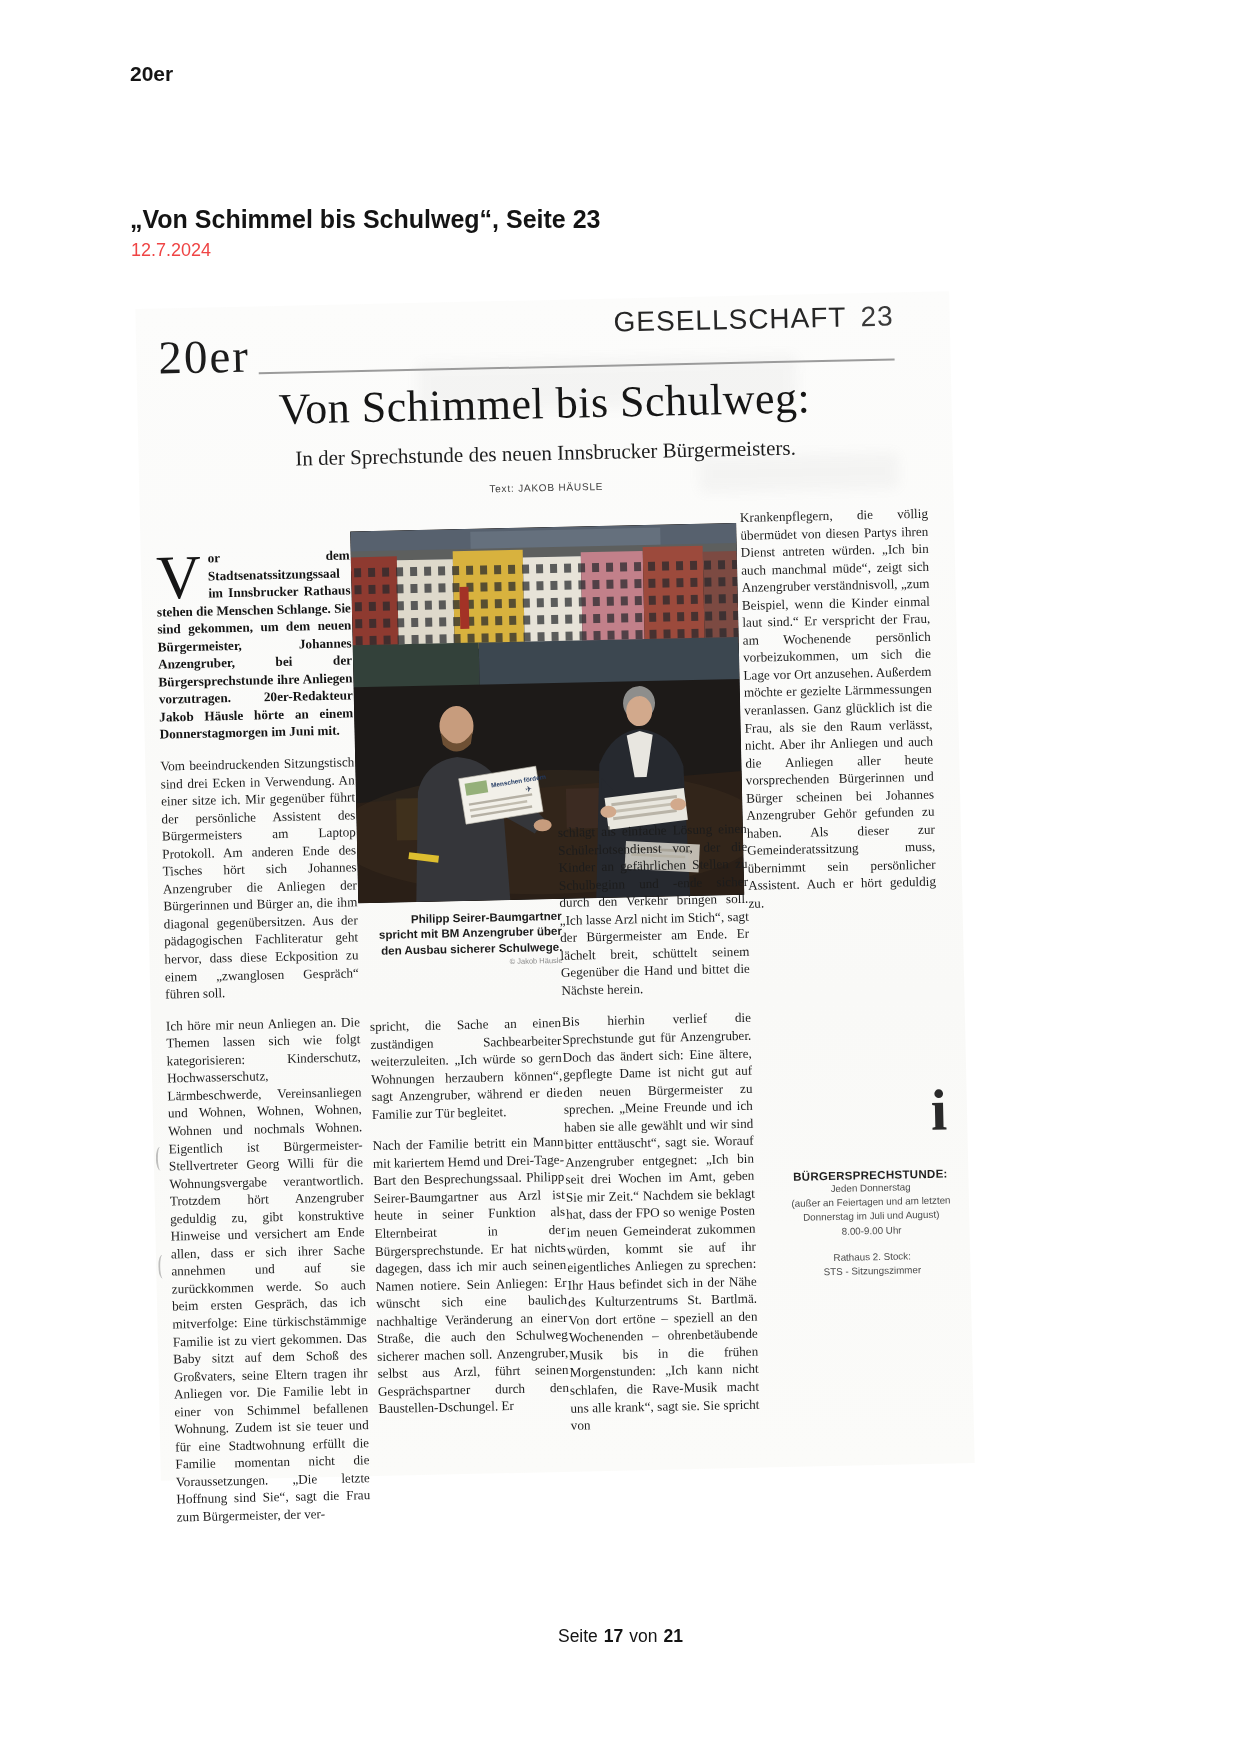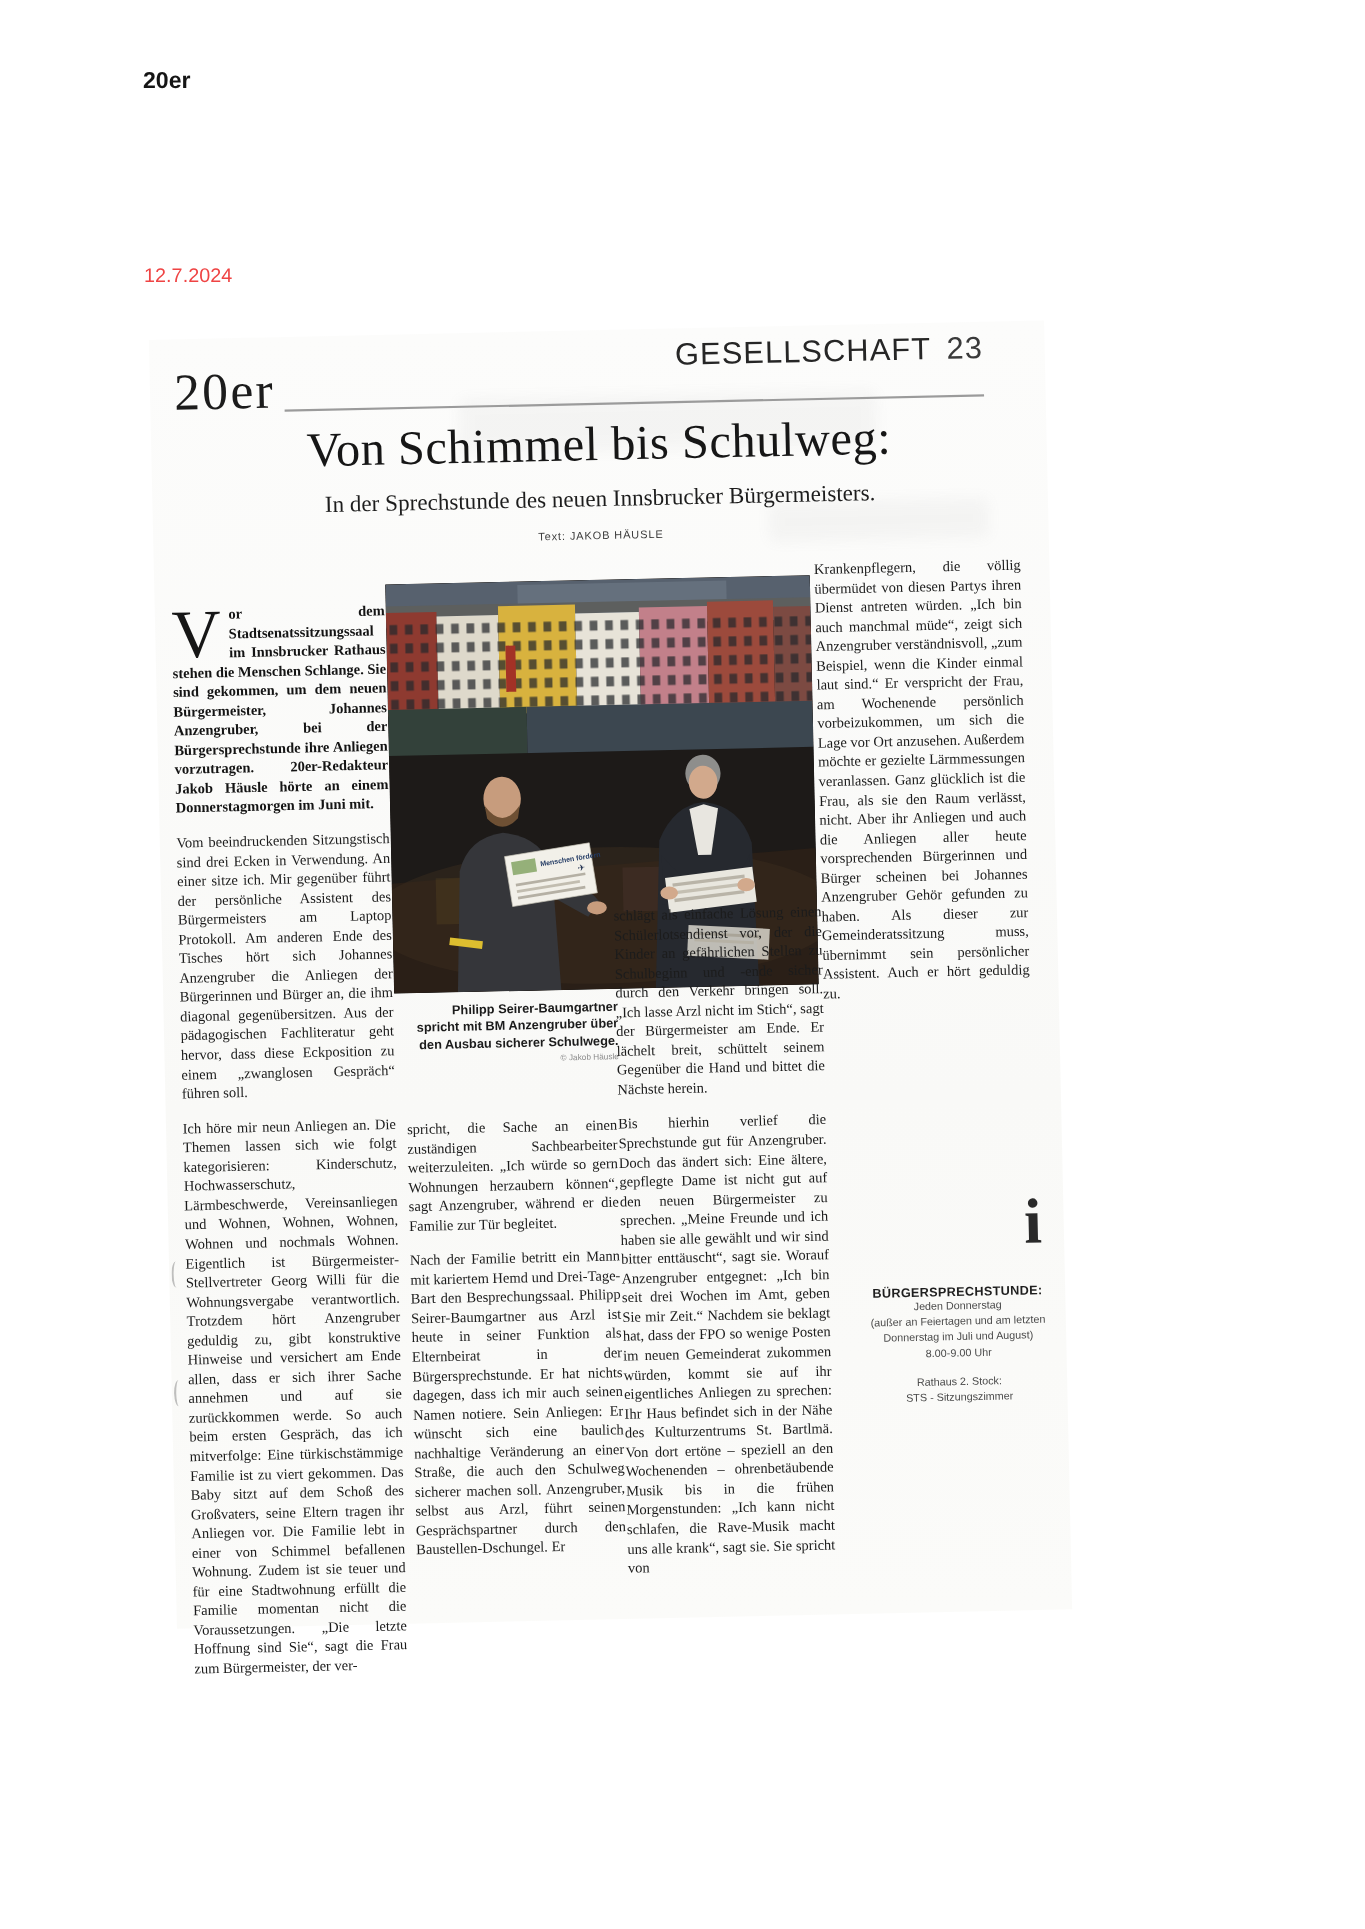--- a/index.html
+++ b/index.html
@@ -63,20 +63,21 @@
   .footer{position:absolute;left:0;right:0;top:1626px;text-align:center;font-size:17.5px;color:#141414;}
   .footer span{margin:0 3px;}
   .footer .num{font-weight:bold;}
 </style>
 </head>
 <body>
 
 <div class="page">
 
   <div class="pdf-brand">20er</div>
+  <div class="pdf-title">„Von Schimmel bis Schulweg“, Seite 23</div>
   <div class="pdf-date">12.7.2024</div>
 
   <div class="clipping">
 
     <div class="ghost" style="left:280px;top:60px;width:380px;height:50px;"></div>
     <div class="ghost" style="left:560px;top:160px;width:200px;height:36px;"></div>
     <div class="fold-mark" style="left:2px;top:838px;"></div>
     <div class="fold-mark" style="left:2px;top:946px;"></div>
 
     <div class="masthead-logo">20er</div>
@@ -191,14 +192,17 @@
       <div class="info-line">Jeden Donnerstag</div>
       <div class="info-line">(außer an Feiertagen und am letzten Donnerstag im Juli und August)</div>
       <div class="info-line">8.00-9.00 Uhr</div>
       <div class="info-gap"></div>
       <div class="info-line">Rathaus 2. Stock:</div>
       <div class="info-line">STS - Sitzungszimmer</div>
     </div>
 
   </div>
 
+  <div class="footer">
+    <span>Seite</span><span class="num">17</span><span>von</span><span class="num">21</span>
+  </div>
 
 </div>
 
 </body></html>

